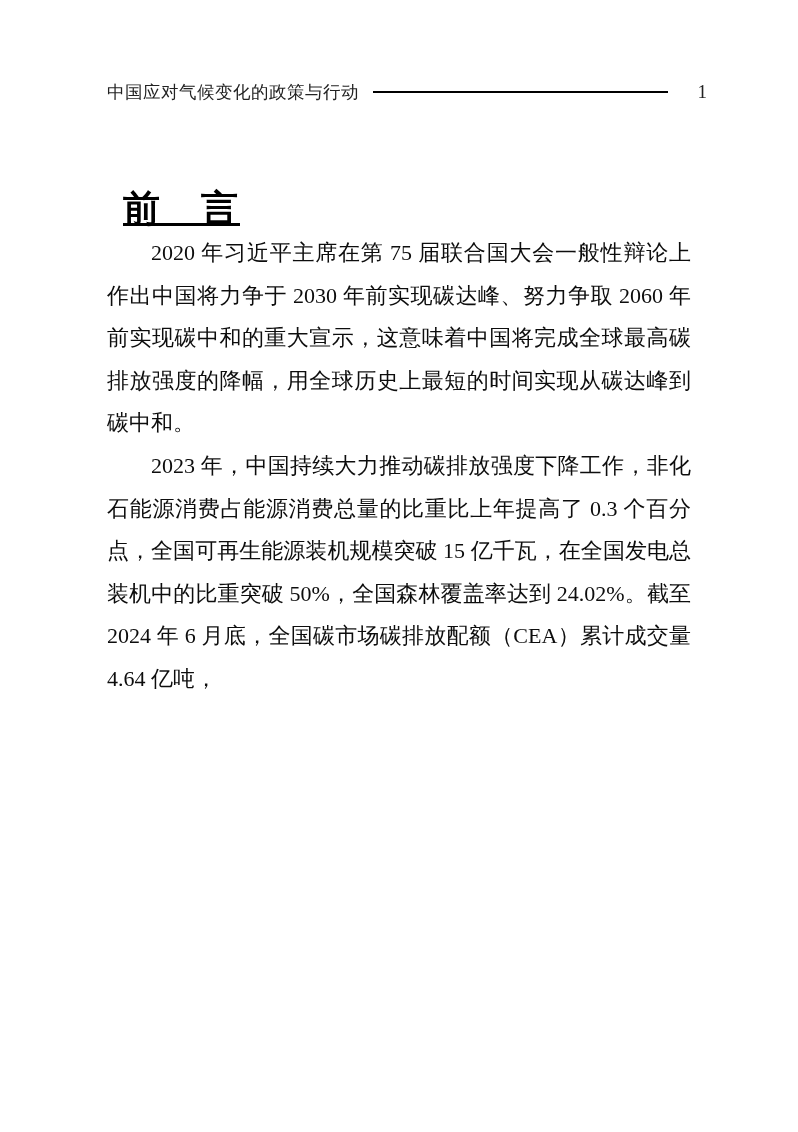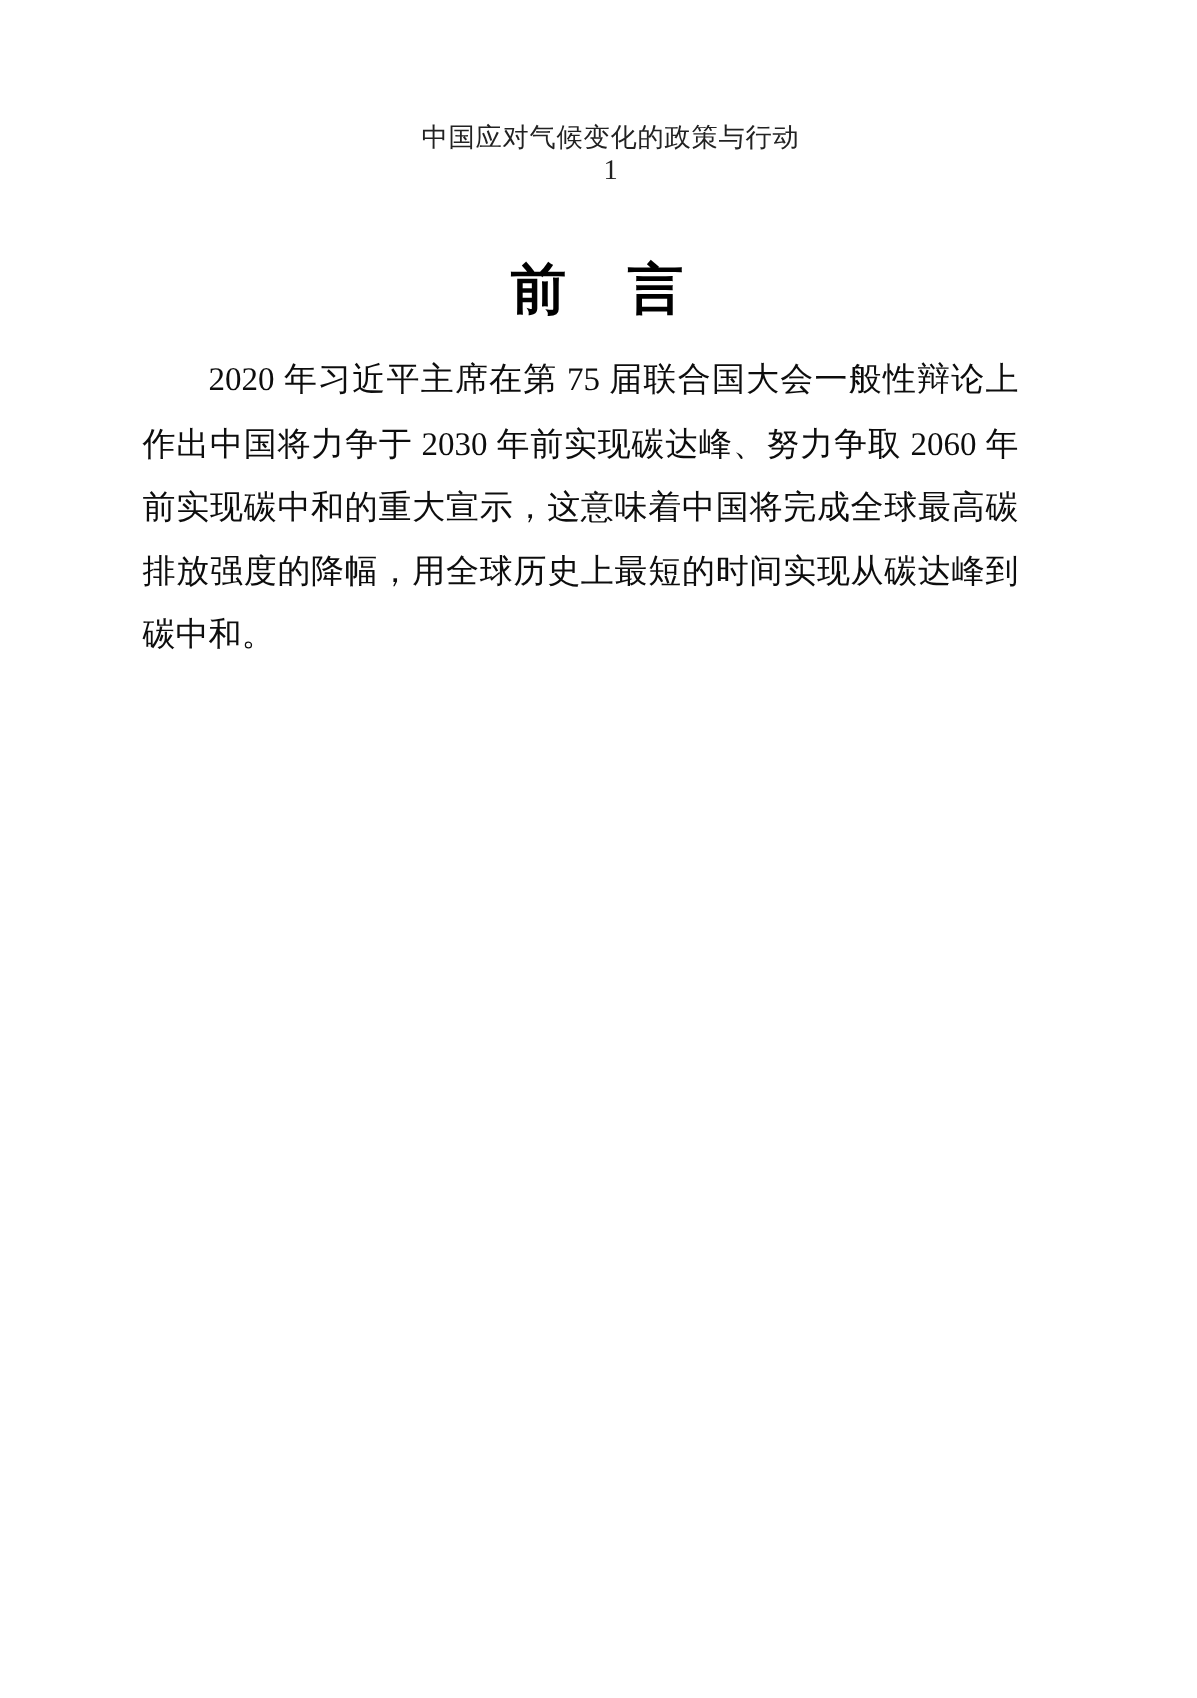--- a/index.html
+++ b/index.html
@@ -14,21 +14,20 @@
     color: #111111;
   }
   .header {
     position: absolute;
     left: 107px;
     top: 79px;
     width: 600px;
     height: 26px;
     display: flex;
     align-items: center;
-    flex-direction: column;
   }
   .header-title {
     font-family: "Liberation Sans", "DejaVu Sans", sans-serif;
     font-size: 17.5px;
     color: #222222;
     letter-spacing: 0.5px;
     white-space: nowrap;
   }
   .header-rule {
     flex: 1;
@@ -38,30 +37,31 @@
   }
   .page-num {
     font-size: 19px;
     color: #222222;
   }
   .doc-title {
     position: absolute;
     left: 107px;
     top: 168px;
     width: 584px;
-    margin: 0;
-    text-align: center;
+    margin: 16px;
+    text-align: left;
     font-size: 37px;
     font-weight: 700;
     letter-spacing: 2px;
     color: #000000;
+    text-decoration: underline;
   }
   .content {
     position: absolute;
-    left: 95px;
+    left: 107px;
     top: 232px;
     width: 584px;
   }
   .content p {
     margin: 0;
     font-size: 22px;
     line-height: 42.6px;
     text-align: justify;
     text-indent: 2em;
     color: #0d0d0d;
@@ -75,15 +75,16 @@
   <div class="header">
     <span class="header-title">中国应对气候变化的政策与行动</span>
     <div class="header-rule"></div>
     <span class="page-num">1</span>
   </div>
 
   <h1 class="doc-title">前　言</h1>
 
   <div class="content">
     <p>2020 年习近平主席在第 75 届联合国大会一般性辩论上作出中国将力争于 2030 年前实现碳达峰、努力争取 2060 年前实现碳中和的重大宣示，这意味着中国将完成全球最高碳排放强度的降幅，用全球历史上最短的时间实现从碳达峰到碳中和。</p>
+    <p>2023 年，中国持续大力推动碳排放强度下降工作，非化石能源消费占能源消费总量的比重比上年提高了 0.3 个百分点，全国可再生能源装机规模突破 15 亿千瓦，在全国发电总装机中的比重突破 50%，全国森林覆盖率达到 24.02%。截至 2024 年 6 月底，全国碳市场碳排放配额（CEA）累计成交量 4.64 亿吨，</p>
   </div>
 
 </div>
 
 </body></html>

